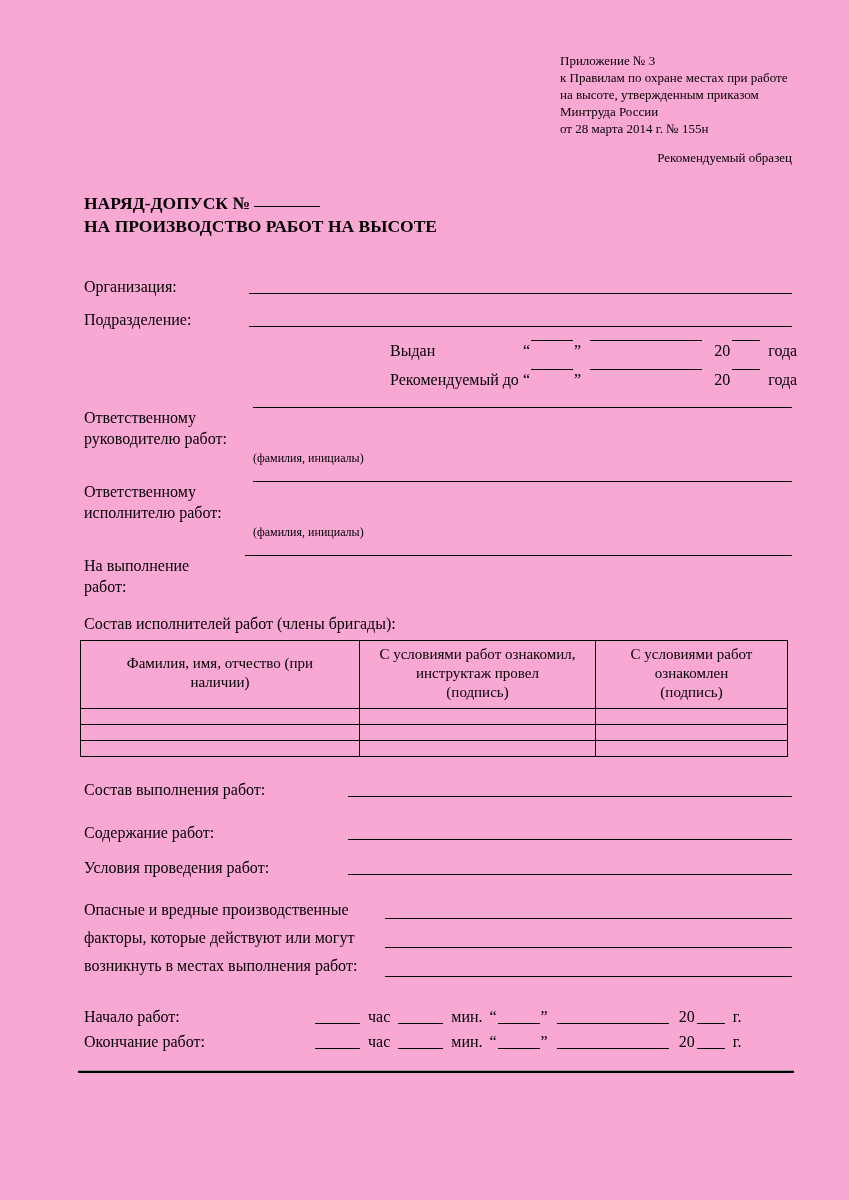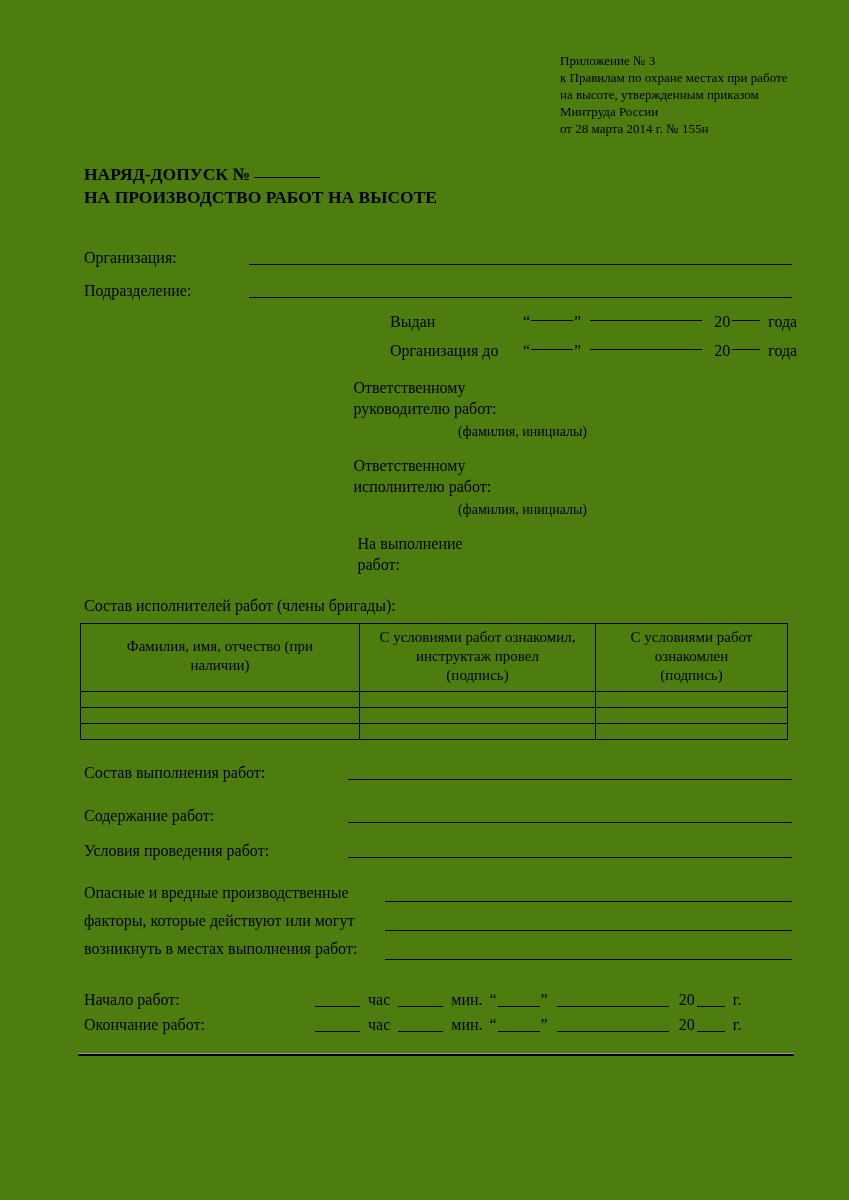--- a/index.html
+++ b/index.html
@@ -1,18 +1,18 @@
 <!DOCTYPE html>
 <html lang="ru"><head>
 <meta charset="utf-8">
 <style>
   html,body { margin:0; padding:0; background:#ffffff; }
   .page {
     width:849px; height:1200px; box-sizing:border-box; position:relative;
-    background:#4d7c0f; color:#000;
+    background:#f9a8d4; color:#000;
     font-family:"Liberation Serif","DejaVu Serif",serif;
     font-size:16px; line-height:1.32;
     padding:52px 57px 0 84px; overflow:hidden;
   }
 
   
   .note { margin-left:476px; font-size:13px; line-height:17px; }
   .recommended { text-align:right; font-size:13px; margin-top:12px; }
 
   
@@ -21,30 +21,30 @@
   .w28{width:28px} .w42{width:42px} .w45{width:45px} .w66{width:66px} .w112{width:112px}
   .title .bk { margin-bottom:2px; }
 
   
   .field-row { display:flex; align-items:flex-end;gap:48px; }
   .field-row .label { white-space:nowrap; padding-right:10px; flex:0 0 auto; }
   .fill { flex:1 1 auto; border-bottom:1px solid #000; margin-bottom:3px; }
   .lblw206 { min-width:206px; }
 
   
-  .date-row { display:flex; align-items:center; margin-left:306px; margin-top:8px; }
+  .date-row { display:flex; align-items:flex-start; margin-left:306px; margin-top:8px; }
   .date-row .dlabel { width:132px; flex:0 0 auto; }
   .sp4{width:4px;flex:0 0 auto} .sp6{width:6px;flex:0 0 auto} .sp8{width:8px;flex:0 0 auto} .sp10{width:10px;flex:0 0 auto}
   .q { flex:0 0 auto; padding:0 1px; }
 
   
-  .two-col { display:flex; align-items:center;flex-direction:column; }
+  .two-col { display:flex; align-items:flex-start; }
   .tc-label { white-space:nowrap; line-height:21px; flex:0 0 auto; }
   .w169 { width:169px; } .w161 { width:161px; }
-  .hint { font-size:14px; line-height:18px; text-align:center; }
+  .hint { font-size:12px; line-height:18px; text-align:left; }
   .hint-indent { margin-left:169px; }
 
   .crew-caption { margin-top:16px; }
 
   
   .crew-table { border-collapse:collapse; width:707px; margin-top:6px; margin-left:-4px; table-layout:fixed; }
   .crew-table col.c1{width:279px} .crew-table col.c2{width:236px} .crew-table col.c3{width:192px}
   .crew-table th, .crew-table td { border:1px solid #000; }
   .crew-table th { font-weight:normal; font-size:15px; line-height:19px; text-align:center; padding:4px 6px 6px; vertical-align:middle; }
   .crew-table tbody td { height:15px; padding:0 4px; }
@@ -73,20 +73,21 @@
 <div class="page">
 
   <div class="note">
     <div>Приложение № 3</div>
     <div>к Правилам по охране местах при работе</div>
     <div>на высоте, утвержденным приказом</div>
     <div>Минтруда России</div>
     <div>от 28 марта 2014 г. № 155н</div>
   </div>
 
+  <div class="recommended">Рекомендуемый образец</div>
 
   <div class="title">
     <div><span>НАРЯД-ДОПУСК №</span> <span class="bk w66"></span></div>
     <div>НА ПРОИЗВОДСТВО РАБОТ НА ВЫСОТЕ</div>
   </div>
 
   <div class="field-row mt38">
     <span class="label" style="padding-right:24px">Организация:</span>
     <span class="fill"></span>
   </div>
@@ -102,21 +103,21 @@
     <span class="q">”</span>
     <span class="sp8"></span>
     <span class="bk w112"></span>
     <span class="sp10"></span>
     <span class="s-word">20</span>
     <span class="bk w28"></span>
     <span class="sp6"></span>
     <span class="s-word">года</span>
   </div>
   <div class="date-row">
-    <span class="dlabel">Организация до</span>
+    <span class="dlabel">Рекомендуемый до</span>
     <span class="q">“</span>
     <span class="bk w42"></span>
     <span class="q">”</span>
     <span class="sp8"></span>
     <span class="bk w112"></span>
     <span class="sp10"></span>
     <span class="s-word">20</span>
     <span class="bk w28"></span>
     <span class="sp6"></span>
     <span class="s-word">года</span>

